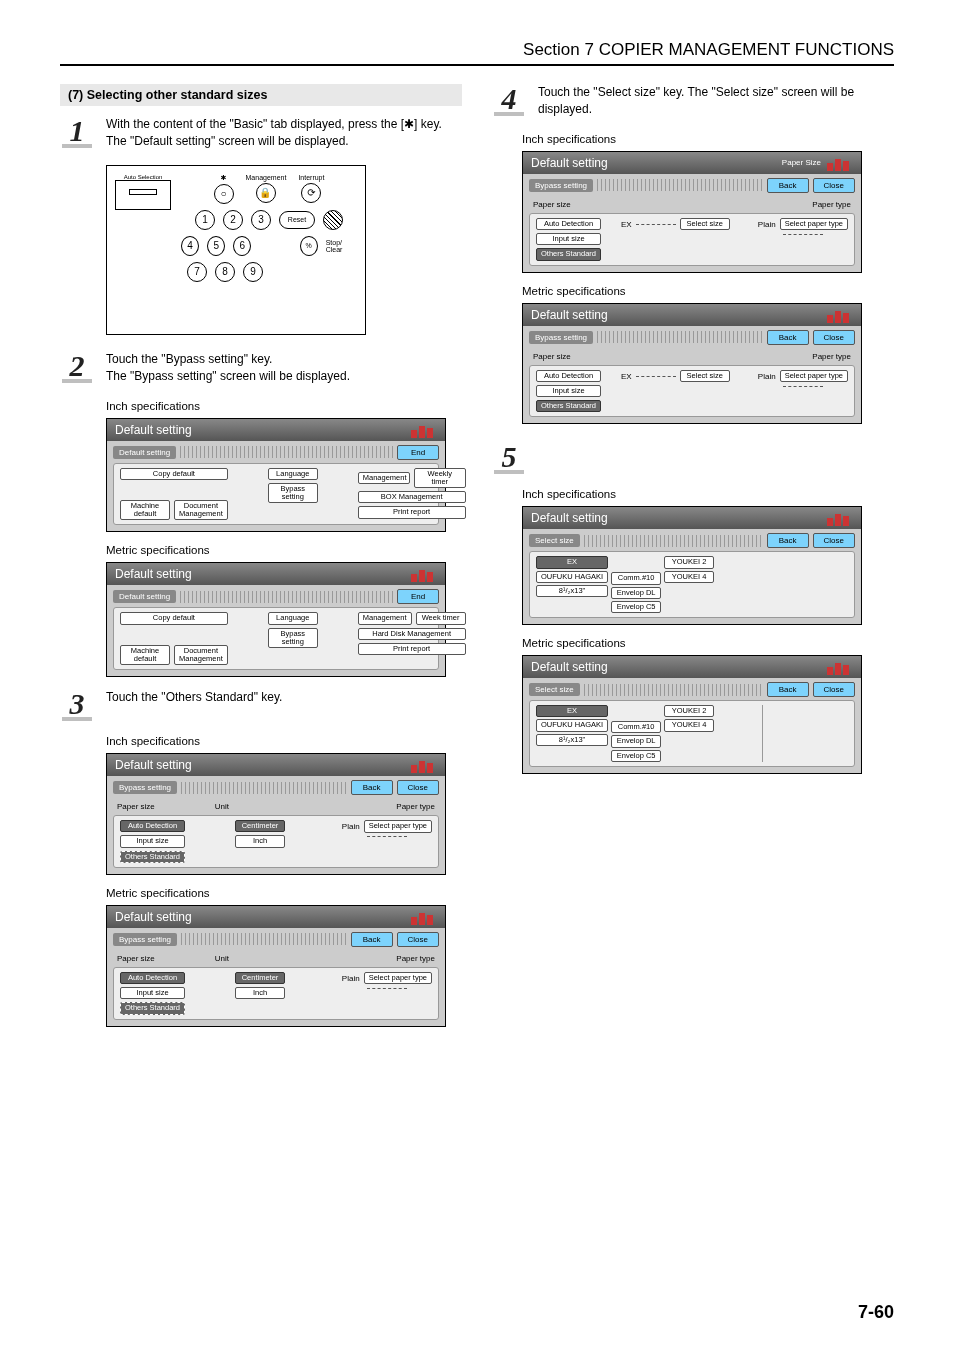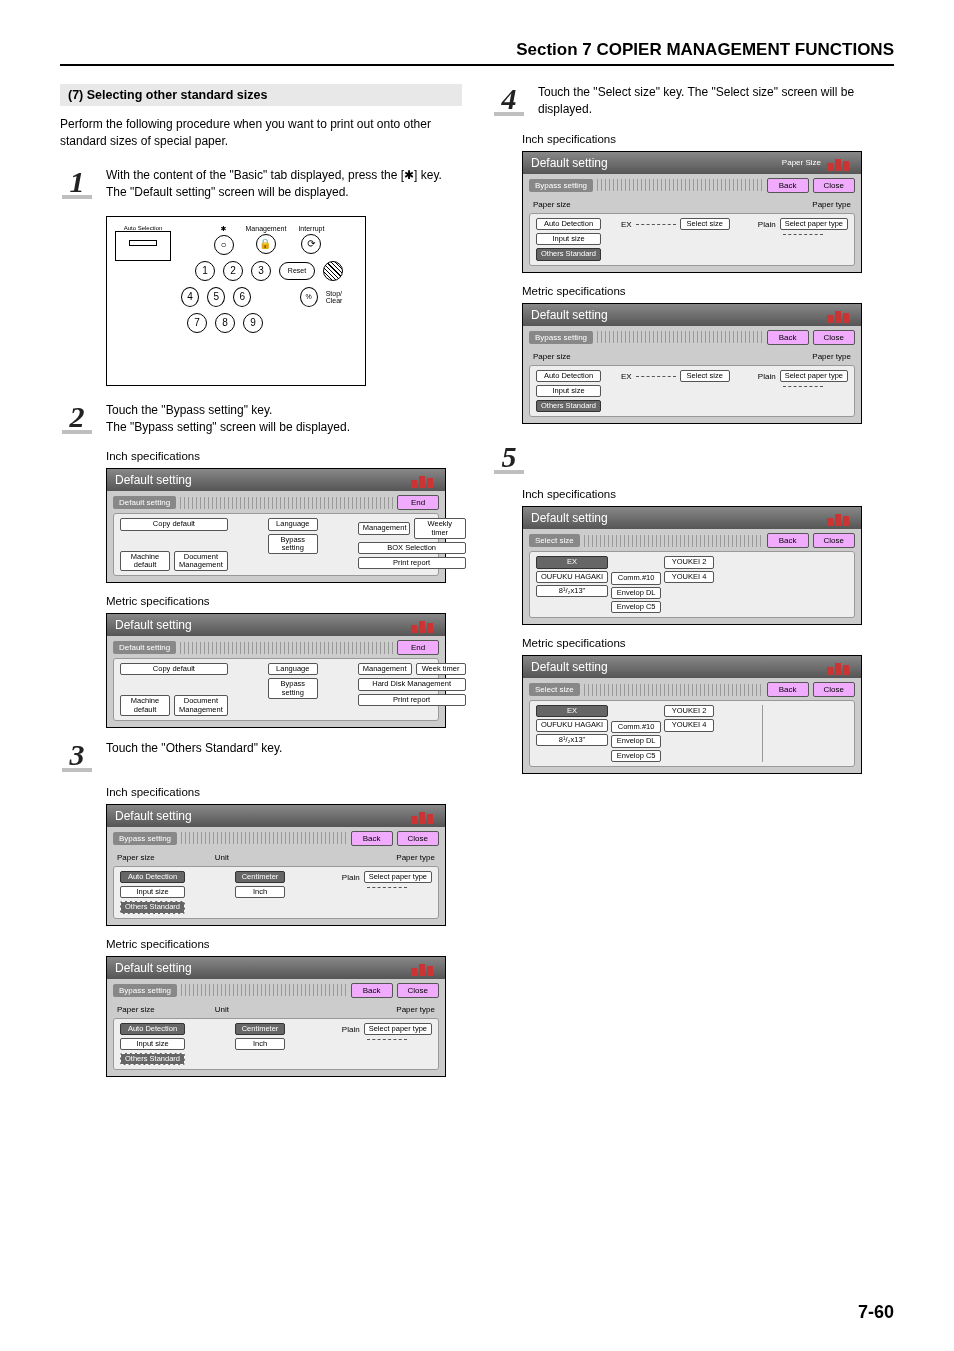--- a/index.html
+++ b/index.html
@@ -1,40 +1,40 @@
 <!DOCTYPE html>
 <html><head>
 <meta charset="utf-8">
 <style>
   * { box-sizing: border-box; margin: 0; padding: 0; }
   body { width: 954px; height: 1351px; background: #fff; font-family: Arial, Helvetica, sans-serif; color: #000; position: relative; font-size: 11px; }
   .page { padding: 40px 60px 30px 60px; }
   .hdr-rule { border-bottom: 2px solid #000; margin-bottom: 2px; }
-  .section-title { text-align: right; font-weight: bold; font-size: 17px; padding-bottom: 4px; }
+  .section-title { text-align: right; font-weight: normal; font-size: 17px; padding-bottom: 4px; }
   .columns { display: flex; gap: 30px; margin-top: 18px; }
   .col { flex: 1; }
   .sub-head { background: #e8e8e8; padding: 4px 8px; font-weight: bold; font-size: 12.5px; margin-bottom: 10px; }
   .intro { font-size: 12px; line-height: 1.45; margin-bottom: 16px; }
   .step { display: flex; gap: 12px; margin-bottom: 14px; }
   .step-num-wrap { width: 34px; flex-shrink: 0; display: flex; flex-direction: column; align-items: center; }
   .step-num { font-family: "Times New Roman", serif; font-weight: bold; font-style: italic; font-size: 30px; line-height: 1; color: #222; }
   .step-underline { width: 30px; height: 4px; background: #bfbfbf; margin-top: -2px; }
   .step-text { font-size: 12px; line-height: 1.45; flex: 1; }
   .spec-label { font-size: 11.5px; margin: 10px 0 6px 46px; }
   .spec-label-r { font-size: 11.5px; margin: 10px 0 6px 30px; }
   .screen { margin-left: 46px; margin-bottom: 12px; border: 1px solid #000; width: 340px; font-size: 8px; }
   .screen-r { margin-left: 30px; margin-bottom: 12px; border: 1px solid #000; width: 340px; font-size: 8px; }
   .scr-titlebar { display: flex; align-items: center; background: linear-gradient(#888,#555); height: 22px; padding: 0 8px; }
   .scr-titlebar span { color: #fff; font-size: 12px; }
   .scr-spacer { flex: 1; }
   .scr-body { background: #ccc; padding: 4px 6px 6px 6px; }
   .scr-row1 { display: flex; align-items: center; gap: 4px; margin-bottom: 3px; }
   .scr-crumb { background: #888; color: #fff; padding: 2px 6px; font-size: 8px; border-radius: 2px; }
   .scr-dots { flex: 1; height: 12px; background: repeating-linear-gradient(90deg,#999 0 1px,#ccc 1px 4px); }
-  .scr-btn { background: #f0abfc; border: 1px solid #555; padding: 2px 10px; font-size: 8px; border-radius: 2px; min-width: 42px; text-align: center; }
+  .scr-btn { background: #7dd3fc; border: 1px solid #555; padding: 2px 10px; font-size: 8px; border-radius: 2px; min-width: 42px; text-align: center; }
   .scr-lbl { font-size: 8px; padding: 2px 0; }
   .scr-inner { background: #eee; border: 1px solid #999; border-radius: 3px; padding: 4px 6px; display: flex; gap: 40px; }
   .scr-colx { display: flex; flex-direction: column; gap: 3px; }
   .mini-btn { background: #fff; border: 1px solid #555; padding: 1px 4px; font-size: 7.5px; border-radius: 2px; min-width: 50px; text-align: center; line-height: 1.1; }
   .mini-btn-dark { background: #666; color: #fff; border: 1px solid #333; padding: 1px 4px; font-size: 7.5px; border-radius: 2px; min-width: 50px; text-align: center; line-height: 1.1; }
   .mini-dash { height: 1px; width: 40px; border-top: 1px dashed #555; align-self: center; }
   .row-flex { display:flex; gap:4px; align-items:center; }
   .panel-diagram { margin-left: 46px; margin-bottom: 16px; border: 1px solid #000; width: 260px; height: 170px; padding: 8px 8px 4px 8px; position: relative; }
   .pd-row { display:flex; gap:10px; align-items:flex-start; }
   .pd-disp { width:56px; height:30px; border:1px solid #000; font-size:6px; padding:2px; }
@@ -52,21 +52,20 @@
 <body>
 
 <div class="page">
   <div class="section-title">Section 7  COPIER MANAGEMENT FUNCTIONS</div>
   <div class="hdr-rule"></div>
 
   <div class="columns">
 
     <div class="col">
       <div class="sub-head">(7) Selecting other standard sizes</div>
-      <p class="intro">Perform the following procedure when you want to print out onto other standard sizes of special paper.</p>
 
       <div class="step">
         <div class="step-num-wrap">
             <div class="step-num">1</div>
             <div class="step-underline"></div>
           </div>
         <div class="step-text">With the content of the "Basic" tab displayed, press the [✱] key. The "Default setting" screen will be displayed.</div>
       </div>
 
       <div class="panel-diagram">
@@ -153,21 +152,21 @@
             </div>
             <div class="scr-colx">
               <div class="mini-btn">Language</div>
               <div class="mini-btn">Bypass setting</div>
             </div>
             <div class="scr-colx">
               <div class="row-flex">
                   <div class="mini-btn">Management</div>
                   <div class="mini-btn">Weekly timer</div>
                 </div>
-              <div class="mini-btn">BOX Selection</div>
+              <div class="mini-btn">BOX Management</div>
               <div class="mini-btn">Print report</div>
             </div>
           </div>
         </div>
       </div>
 
       <div class="spec-label">Metric specifications</div>
 
       <div class="screen">
         <div class="scr-titlebar">

